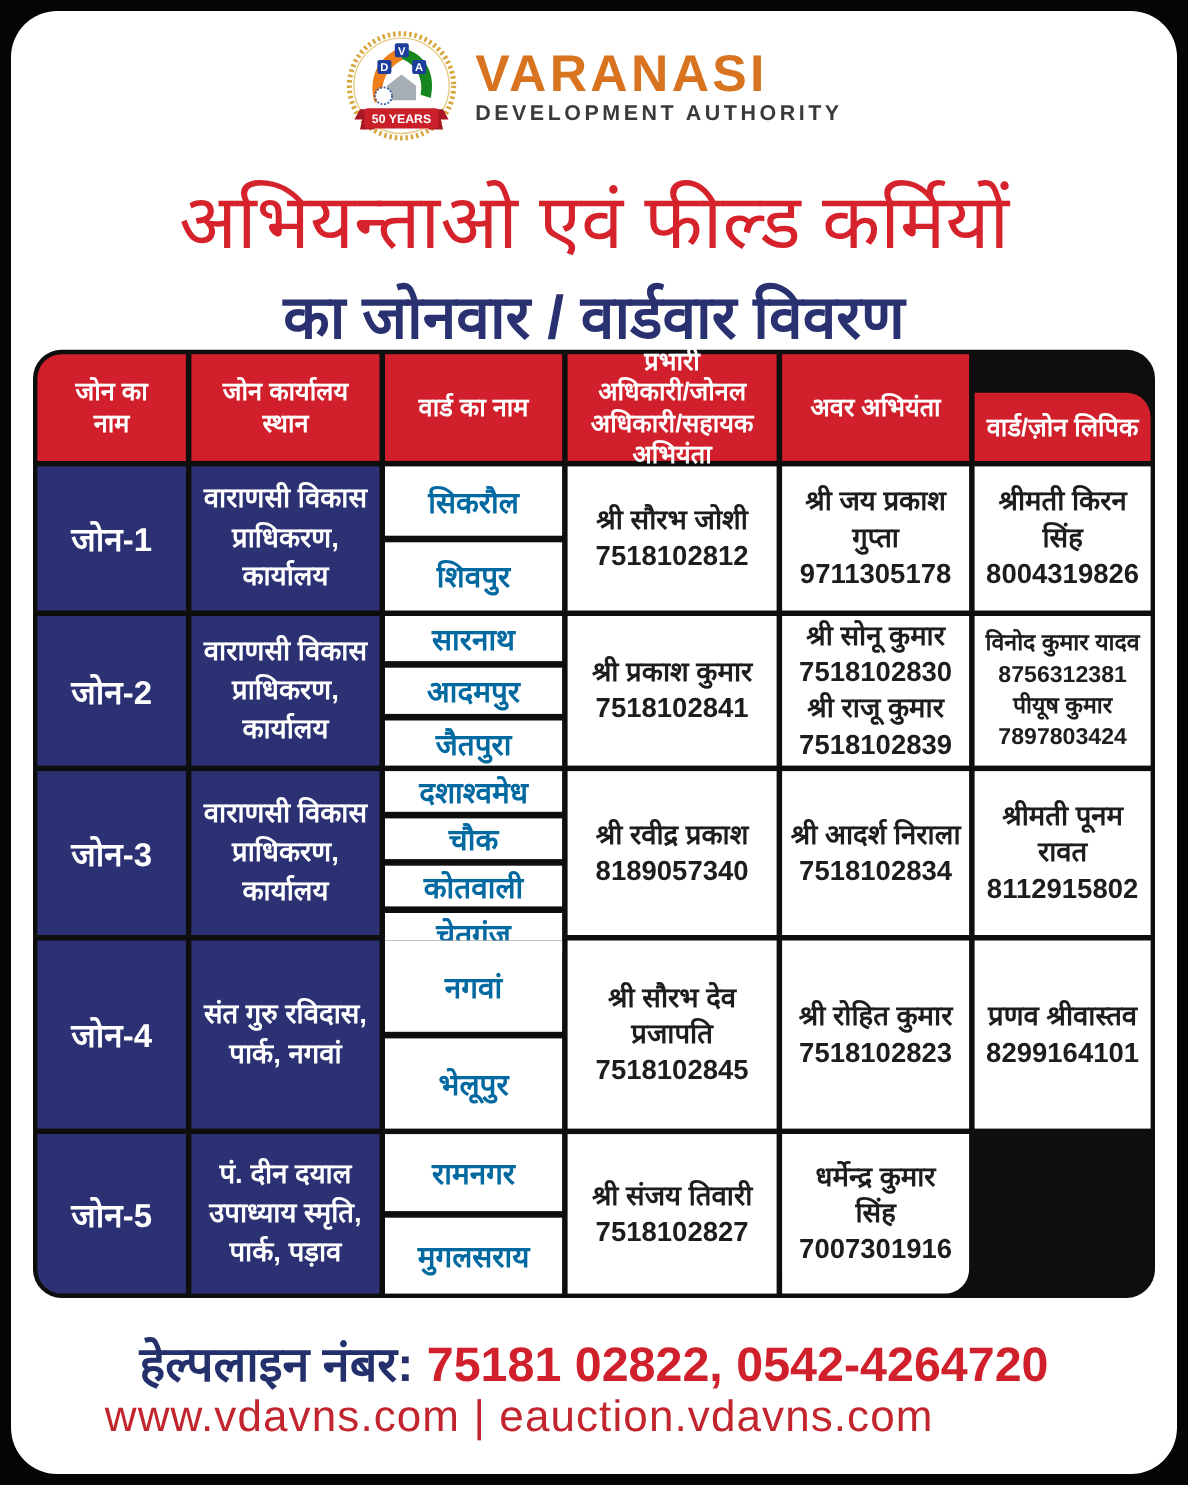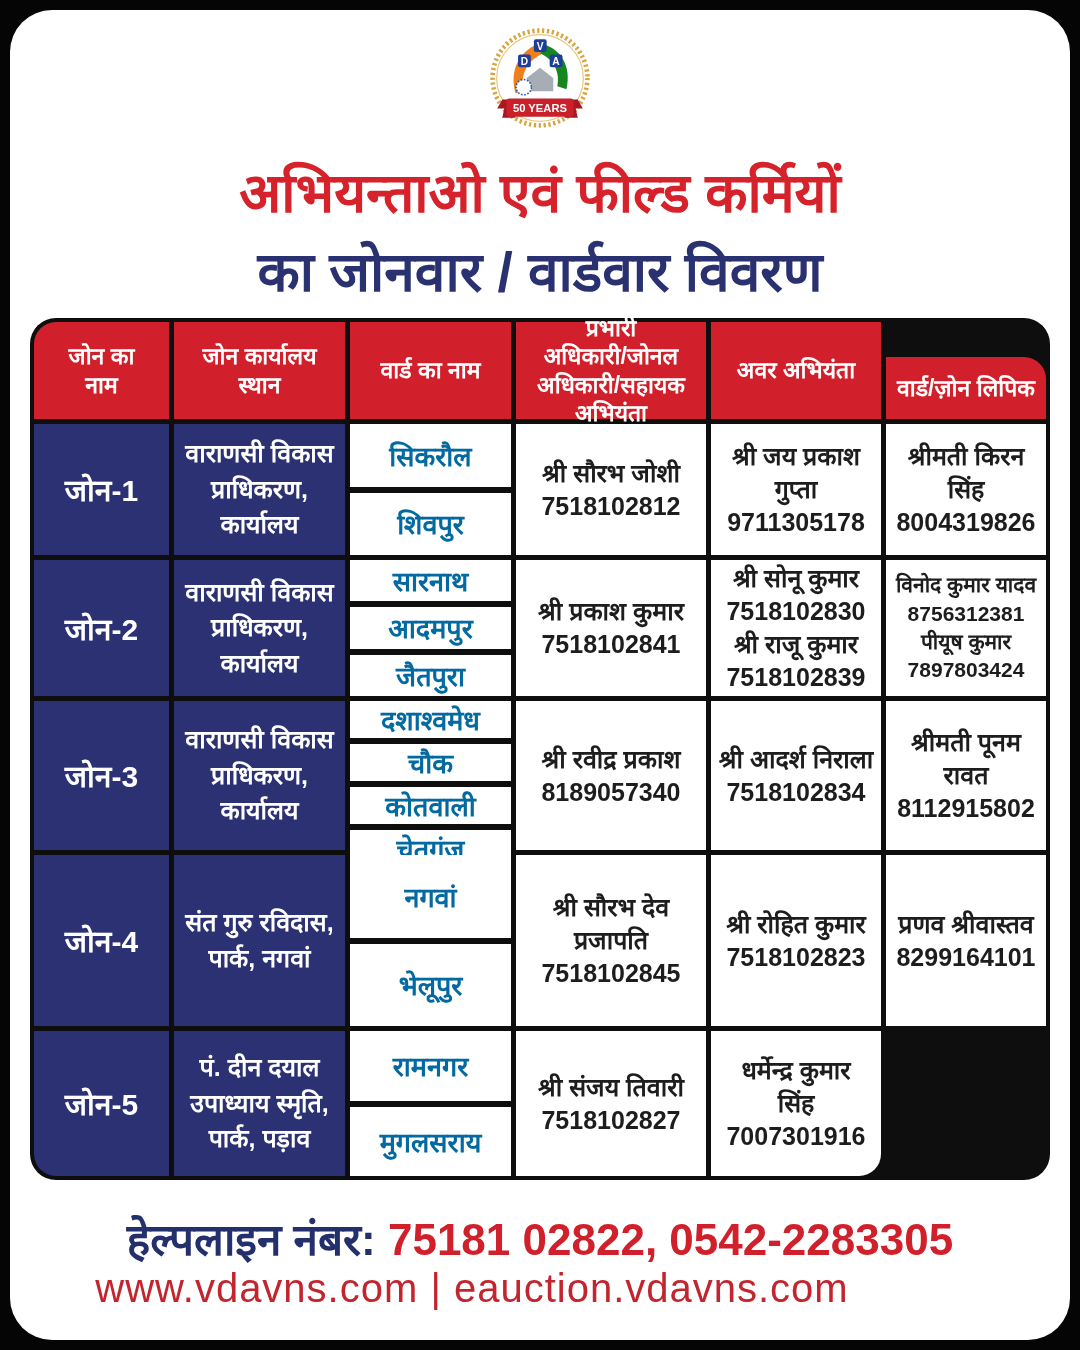--- a/index.html
+++ b/index.html
@@ -20,21 +20,21 @@
   .logo{width:102px;height:102px;flex:0 0 auto;}
   .brand-text{display:flex;flex-direction:column;align-items:flex-start;}
   .brand-name{
     font-size:47px;font-weight:800;color:#d8731f;letter-spacing:3px;line-height:1.02;
   }
   .brand-sub{
     font-size:19.5px;font-weight:700;color:#3a3a3a;letter-spacing:3.2px;margin-top:2px;
   }
   
   .title{position:absolute;left:0;top:152px;width:1060px;text-align:center;}
-  .title-line1{font-size:55px;font-weight:700;color:#d5222b;line-height:1.15;}
+  .title-line1{font-size:69px;font-weight:400;color:#d5222b;line-height:1.15;}
   .title-line2{font-size:55px;font-weight:800;color:#2a3170;line-height:1.15;margin-top:16px;}
   
   .table{
     position:absolute;left:20px;top:308px;width:1020px;height:862px;
     background:#0e0e0e;border-radius:26px;padding:4px;box-sizing:border-box;
     display:grid;
     grid-template-columns:135px 171px 161px 190px 170px 160px;
     grid-template-rows:97px 131px 136px 149px 171px 145px;
     gap:5px;
   }
@@ -98,20 +98,24 @@
       <rect x="28.5" y="26" width="12.5" height="12.5" rx="2" fill="#1d3d9c"></rect>
       <rect x="59.5" y="26" width="12.5" height="12.5" rx="2" fill="#1d3d9c"></rect>
       <text x="50.2" y="21.2" font-size="10" font-weight="bold" fill="#ffffff" text-anchor="middle" font-family="Liberation Sans, DejaVu Sans, sans-serif">V</text>
       <text x="34.7" y="36.2" font-size="10" font-weight="bold" fill="#ffffff" text-anchor="middle" font-family="Liberation Sans, DejaVu Sans, sans-serif">D</text>
       <text x="65.7" y="36.2" font-size="10" font-weight="bold" fill="#ffffff" text-anchor="middle" font-family="Liberation Sans, DejaVu Sans, sans-serif">A</text>
       <path d="M13,70 L8,79 L15,79 L13,88 L26,88 L26,70 Z" fill="#a81722"></path>
       <path d="M87,70 L92,79 L85,79 L87,88 L74,88 L74,70 Z" fill="#a81722"></path>
       <rect x="17" y="69" width="66" height="18" rx="3" fill="#c9202a"></rect>
       <text x="50" y="82.5" font-size="11" font-weight="bold" fill="#ffffff" text-anchor="middle" font-family="Liberation Sans, DejaVu Sans, sans-serif">50 YEARS</text>
     </svg>
+    <div class="brand-text">
+      <div class="brand-name">VARANASI</div>
+      <div class="brand-sub">DEVELOPMENT AUTHORITY</div>
+    </div>
   </div>
 
   <div class="title">
     <div class="title-line1">अभियन्ताओ एवं फील्ड कर्मियों</div>
     <div class="title-line2">का जोनवार / वार्डवार विवरण</div>
   </div>
 
   <div class="table">
 
     <div class="th tl">जोन का
@@ -207,17 +211,17 @@
     <div class="cell">श्री संजय तिवारी
 7518102827</div>
     <div class="cell br">धर्मेन्द्र कुमार
 सिंह
 7007301916</div>
 
   </div>
 
   <div class="helpline">
     <span class="lbl">हेल्पलाइन नंबर:</span>
-    <span class="num">75181 02822, 0542-2283305</span>
+    <span class="num">75181 02822, 0542-4264720</span>
   </div>
   <div class="websites">www.vdavns.com | eauction.vdavns.com</div>
 
 </div>
 
 </body></html>

